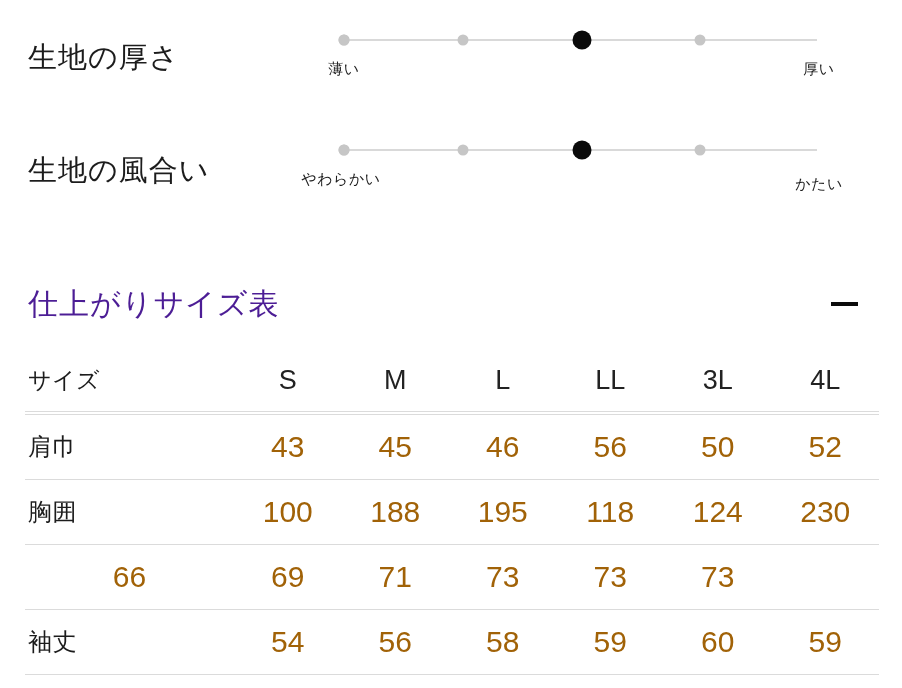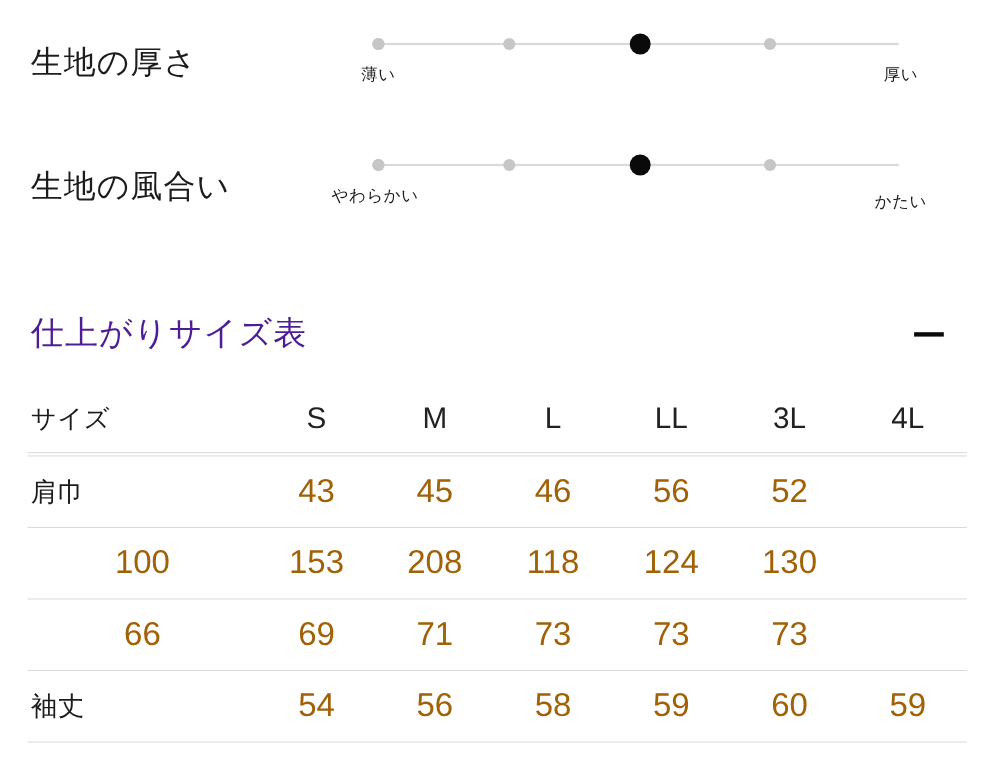--- a/index.html
+++ b/index.html
@@ -127,31 +127,33 @@
         <div class="tcell col-head">4L</div>
       </div>
       <div class="rule-double"></div>
 
       <div class="trow data">
         <div class="tcell row-label">肩巾</div>
         <div class="tcell">43</div>
         <div class="tcell">45</div>
         <div class="tcell">46</div>
         <div class="tcell">56</div>
+        <div class="tcell">50</div>
         <div class="tcell">52</div>
       </div>
       <div class="rule-single"></div>
 
       <div class="trow data">
+        <div class="tcell row-label">胸囲</div>
         <div class="tcell">100</div>
-        <div class="tcell">153</div>
-        <div class="tcell">208</div>
+        <div class="tcell">188</div>
+        <div class="tcell">195</div>
         <div class="tcell">118</div>
         <div class="tcell">124</div>
-        <div class="tcell">130</div>
+        <div class="tcell">230</div>
       </div>
       <div class="rule-single"></div>
 
       <div class="trow data">
         <div class="tcell">66</div>
         <div class="tcell">69</div>
         <div class="tcell">71</div>
         <div class="tcell">73</div>
         <div class="tcell">73</div>
         <div class="tcell">73</div>

